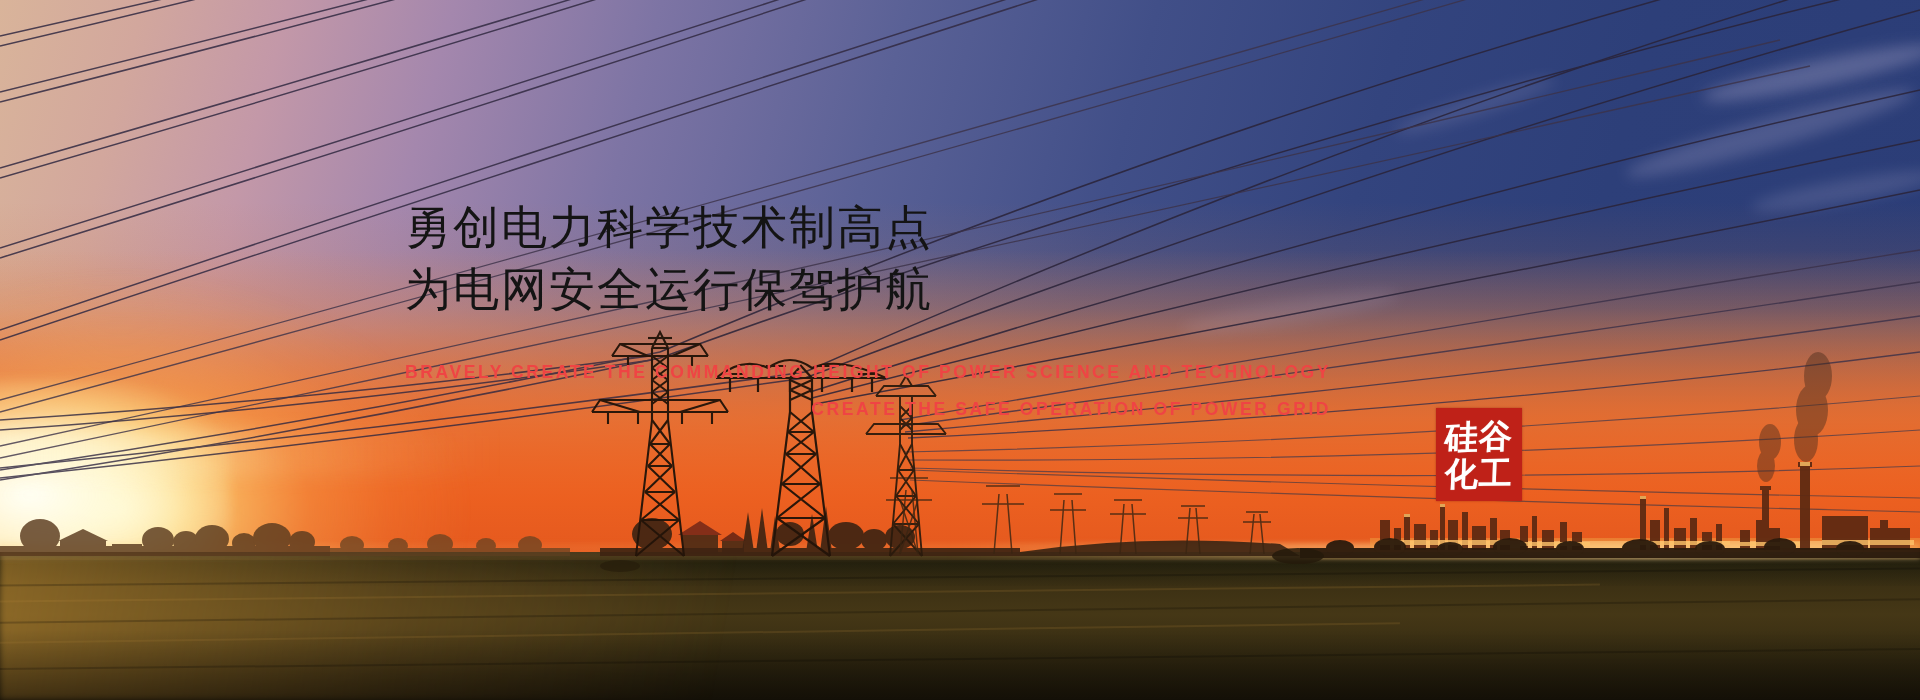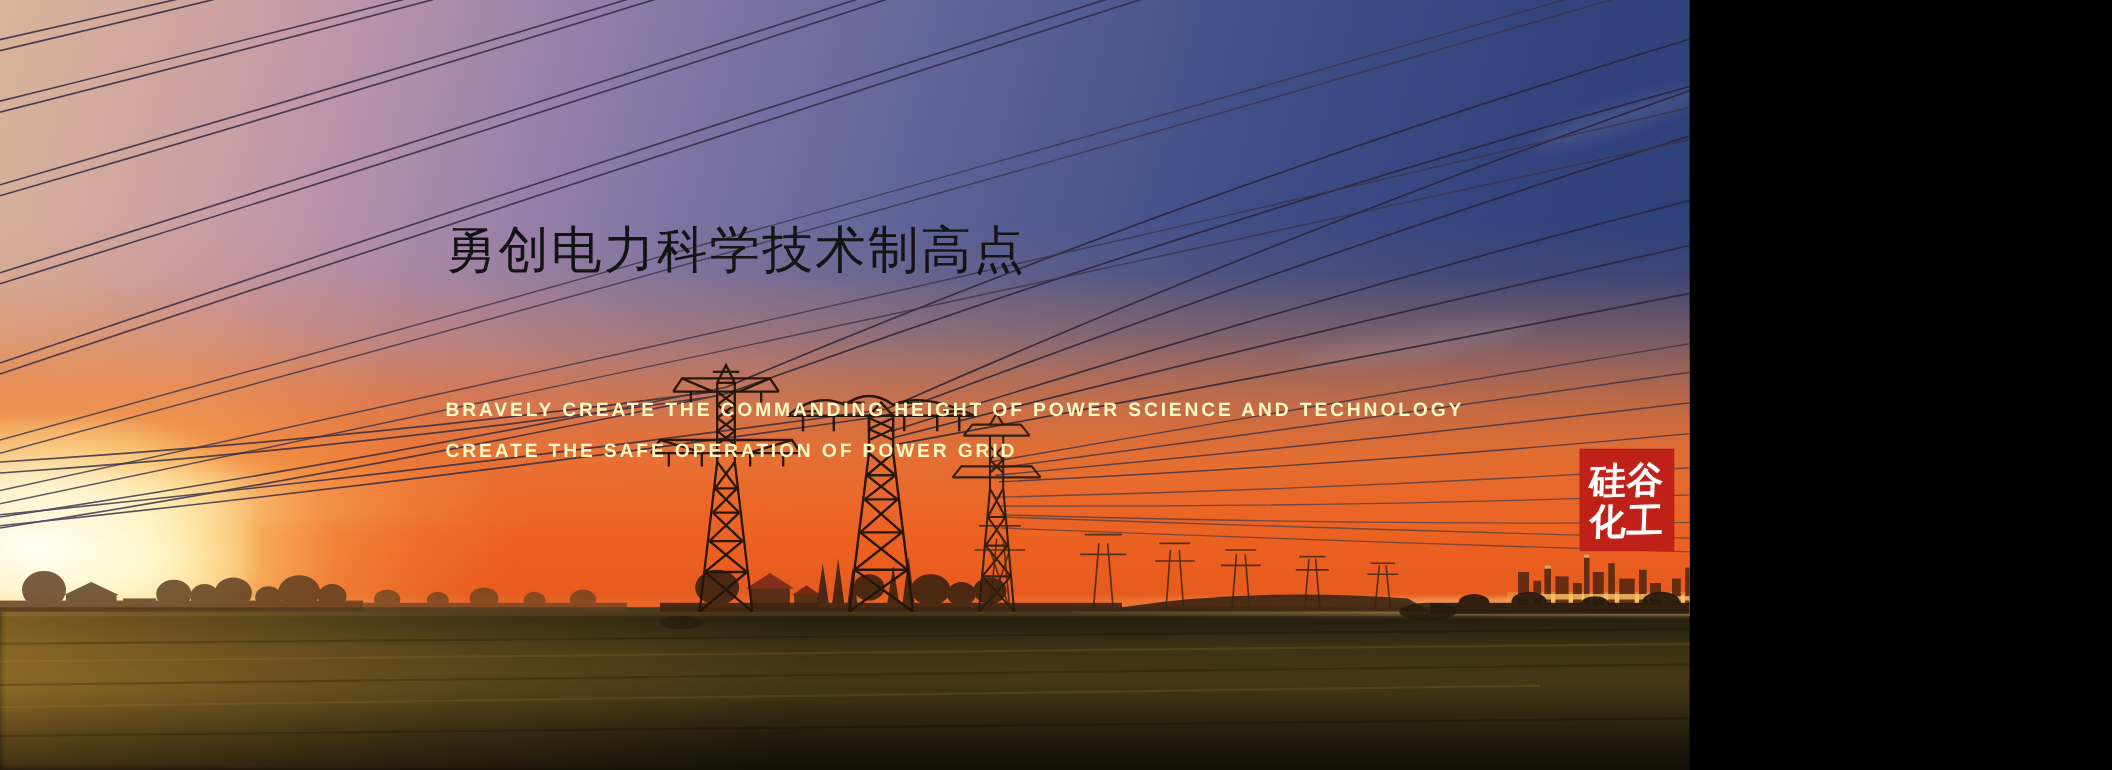--- a/index.html
+++ b/index.html
@@ -1,22 +1,23 @@
 <!DOCTYPE html>
 <html><head>
 <meta charset="utf-8">
 <style>
   html,body{margin:0;padding:0;background:#000;}
   *{box-sizing:border-box;}
 
   #banner{
     position:relative;
-    width:1536px;height:700px;
+    width:1920px;height:700px;
     overflow:hidden;
     font-family:"Liberation Sans","DejaVu Sans",sans-serif;
+    text-align:right;
   }
 
   
   .sky{
     position:absolute;left:0;top:0;width:1920px;height:560px;
     background:
       linear-gradient(to bottom,
         rgba(44,62,118,0.00) 0%,
         rgba(44,62,118,0.00) 36%,
         rgba(208,120,70,0.20) 55%,
@@ -128,21 +129,21 @@
     color:#141414;
     letter-spacing:2px;
   }
   .hl-line{
     font-size:46px;line-height:62px;font-weight:400;
     font-family:"DejaVu Sans","Liberation Sans",sans-serif;
     white-space:nowrap;
   }
   .sub{
     position:absolute;left:405px;top:354px;
-    color:#fef9c3;
+    color:#ef4444;
   }
   .sub-line{
     font-size:17.5px;line-height:37px;font-weight:bold;
     letter-spacing:2.6px;white-space:nowrap;
     font-family:"Liberation Sans","DejaVu Sans",sans-serif;
   }
 
   
   .stamp{
     position:absolute;left:1436px;top:408px;width:86px;height:93px;
@@ -478,20 +479,21 @@
 
       <ellipse cx="1298" cy="556" rx="26" ry="8" fill="#241a0a" opacity="0.85"></ellipse>
       <ellipse cx="620" cy="566" rx="20" ry="6" fill="#241a0a" opacity="0.6"></ellipse>
     </svg>
   </div>
 
   <div class="ground-bottom-shade"></div>
 
   <div class="headline">
     <div class="hl-line">勇创电力科学技术制高点</div>
+    <div class="hl-line">为电网安全运行保驾护航</div>
   </div>
 
   <div class="sub">
     <div class="sub-line">BRAVELY CREATE THE COMMANDING HEIGHT OF POWER SCIENCE AND TECHNOLOGY</div>
     <div class="sub-line">CREATE THE SAFE OPERATION OF POWER GRID</div>
   </div>
 
   <div class="stamp">
     <div class="stamp-inner">
       <div class="stamp-row r1">硅谷</div>

